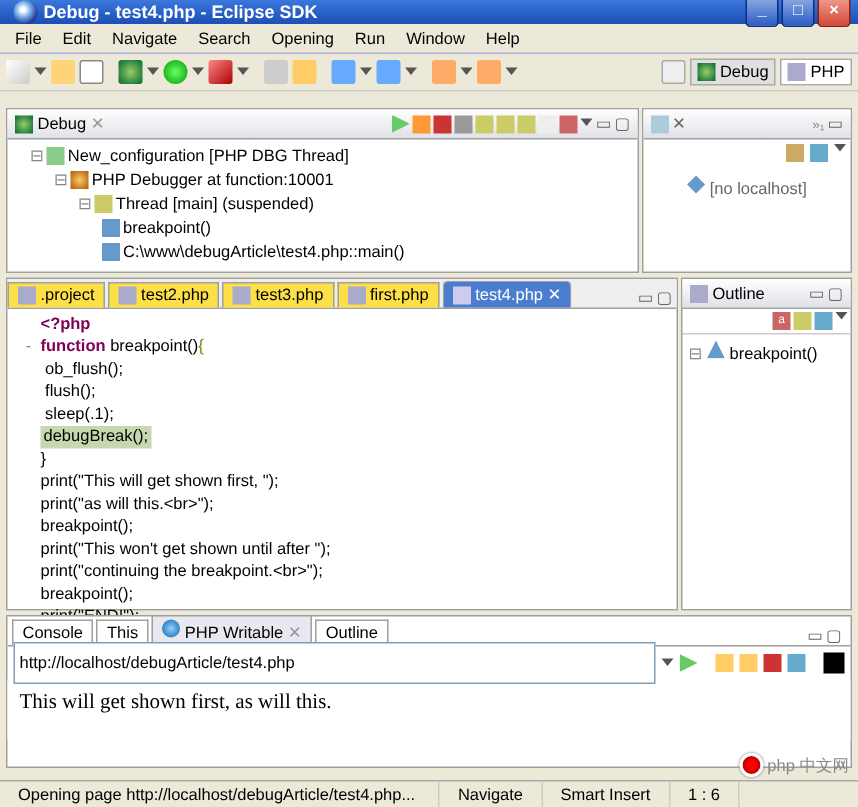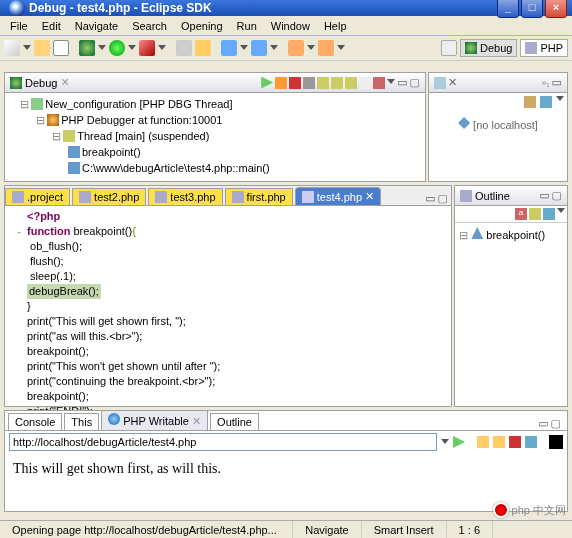--- a/index.html
+++ b/index.html
@@ -30,21 +30,21 @@
 .ed-tab.active { background: #4a7dce; color: #fff; border-top-left-radius: 4px; border-top-right-radius: 4px; }
 .code { font-family: "Courier New", monospace; font-size: 12px; padding: 3px 6px; line-height: 15px; overflow: hidden; }
 .code .kw { color: #7f0055; font-weight: bold; }
 .code .br { color: #7f7f00; }
 .code .hilite { background: #c5d8b0; display: inline-block; padding: 0 2px; }
 .gutter { display: inline-block; width: 16px; color: #888; text-align: center; }
 .outline-body { padding: 4px; font-size: 11px; }
 .bottom-tabs { display: flex; height: 20px; align-items: flex-end; border-bottom: 1px solid #a0a0a0; padding: 0 3px; }
 .bot-tab { border: 1px solid #a0a0a0; border-bottom: none; padding: 2px 6px; margin-right: 2px; background: #fff; font-size: 11px; }
 .url-row { display: flex; align-items: center; height: 22px; gap: 4px; padding: 2px 4px; }
-.url-input { flex: 1; border: 1px solid #7f9db9; height: 18px; padding: 0 3px; font-size: 11px; background: #fff; }
+.url-input { flex: 1; border: 1px solid #7f9db9; height: 28px; padding: 0 3px; font-size: 11px; background: #fff; }
 .browser-body { background: #fff; padding: 8px; font-family: "Times New Roman", serif; font-size: 14px; height: 40px; }
 .statusbar { height: 18px; border-top: 1px solid #aaa; display: flex; align-items: center; font-size: 11px; }
 .status-cell { padding: 0 12px; border-left: 1px solid #ccc; height: 100%; display: flex; align-items: center; }
 .watermark { position: absolute; right: 6px; bottom: 20px; color: #888; font-size: 11px; display: flex; align-items: center; gap: 3px; }
 .watermark .logo { width: 16px; height: 16px; background: radial-gradient(circle,#f00 30%,#b00 70%); border-radius: 50%; border: 2px solid #fff; box-shadow: 0 0 2px #666; }
 .dd { width: 7px; height: 7px; border-left: 4px solid transparent; border-right: 4px solid transparent; border-top: 5px solid #555; display: inline-block; }
 </style>
 </head>
 <body>
 

